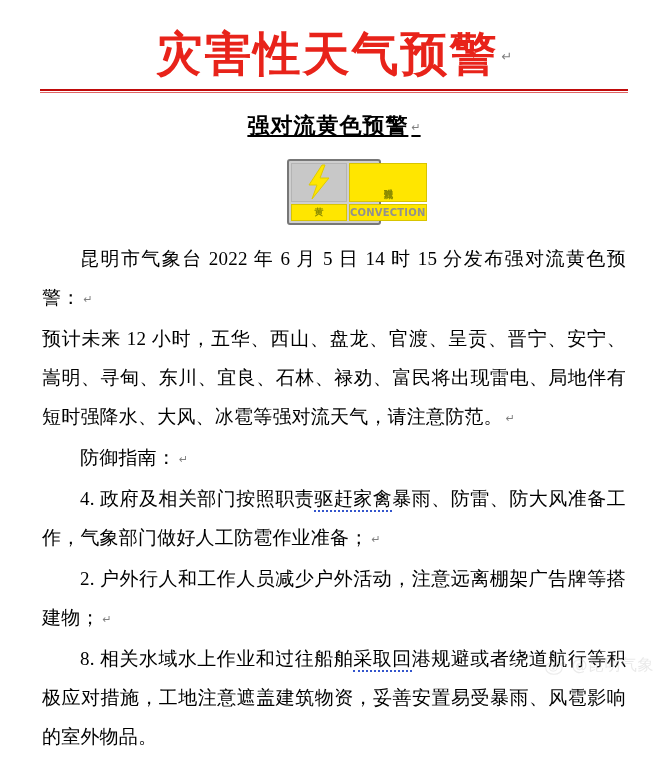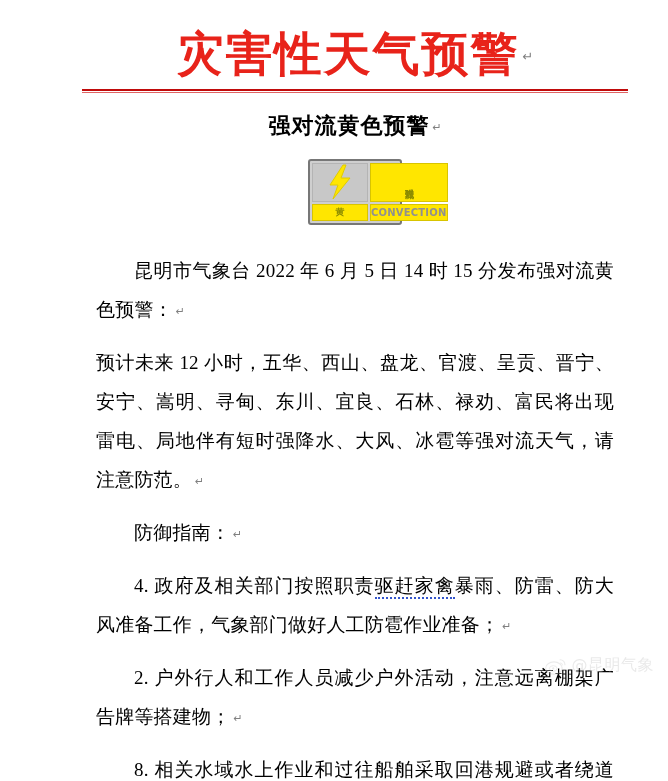--- a/index.html
+++ b/index.html
@@ -14,21 +14,20 @@
     color: #000000;
     overflow: hidden;
     position: relative;
   }
 
   .page {
     position: relative;
     width: 668px;
     height: 686px;
     box-sizing: border-box;
-    padding-left: 42px;
   }
 
   
   .doc-title {
     text-align: center;
     color: #e8231a;
     font-family: "DejaVu Sans", "Liberation Sans", sans-serif;
     font-weight: bold;
     font-size: 47px;
     letter-spacing: 2px;
@@ -70,20 +69,21 @@
 
   
   .sub-title {
     text-align: center;
     font-family: "Liberation Serif", "DejaVu Serif", serif;
     font-weight: bold;
     font-size: 22px;
     margin: 0;
     padding-top: 18px;
     letter-spacing: 1px;
+    text-decoration: underline;
   }
 
   
   .icon-wrap {
     display: flex;
     justify-content: center;
     padding-top: 18px;
   }
   .signal-icon {
     width: 94px;
@@ -155,21 +155,21 @@
   }
 
   
   .body-area {
     padding: 14px 42px 0 42px;
   }
   .para {
     font-family: "Liberation Serif", "DejaVu Serif", serif;
     font-size: 19px;
     line-height: 39px;
-    margin: 12px;
+    margin: 0;
     text-align: justify;
     text-justify: inter-ideograph;
     letter-spacing: 0.2px;
   }
   .para.indent { text-indent: 38px; }
 
   .spell {
     border-bottom: 2px dotted #3355cc;
     padding-bottom: 1px;
   }

